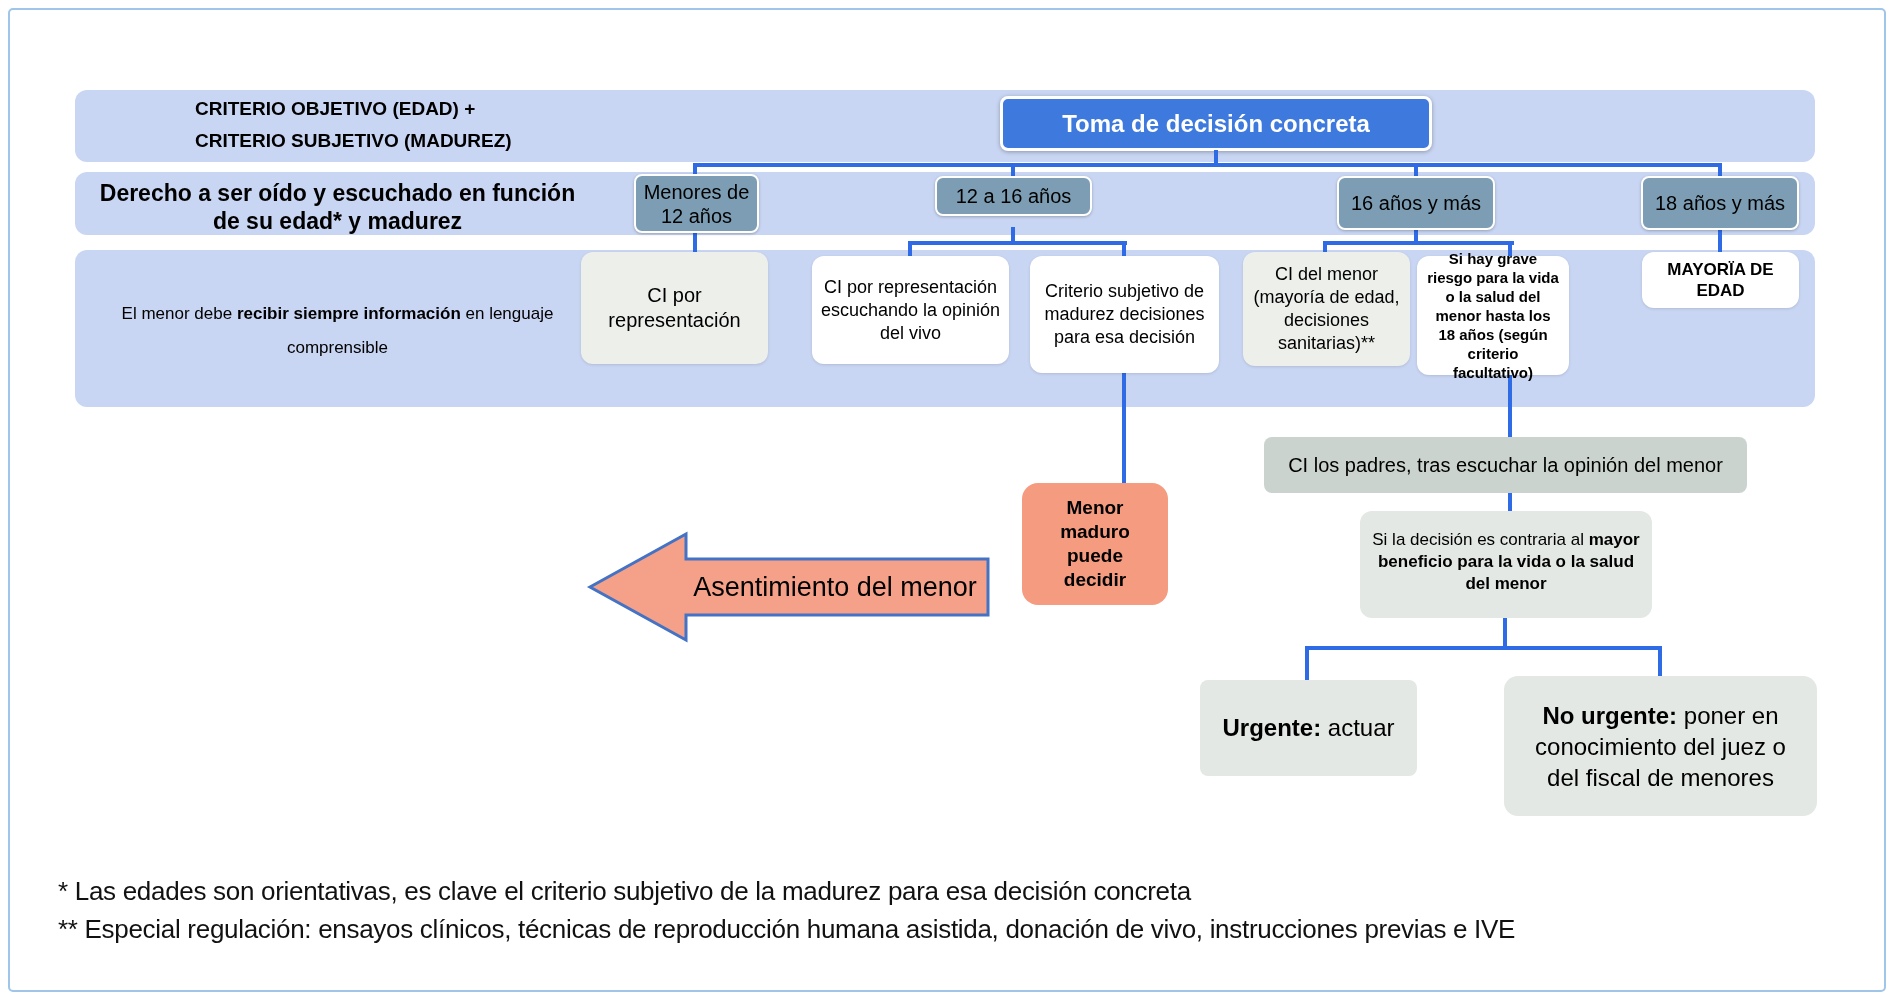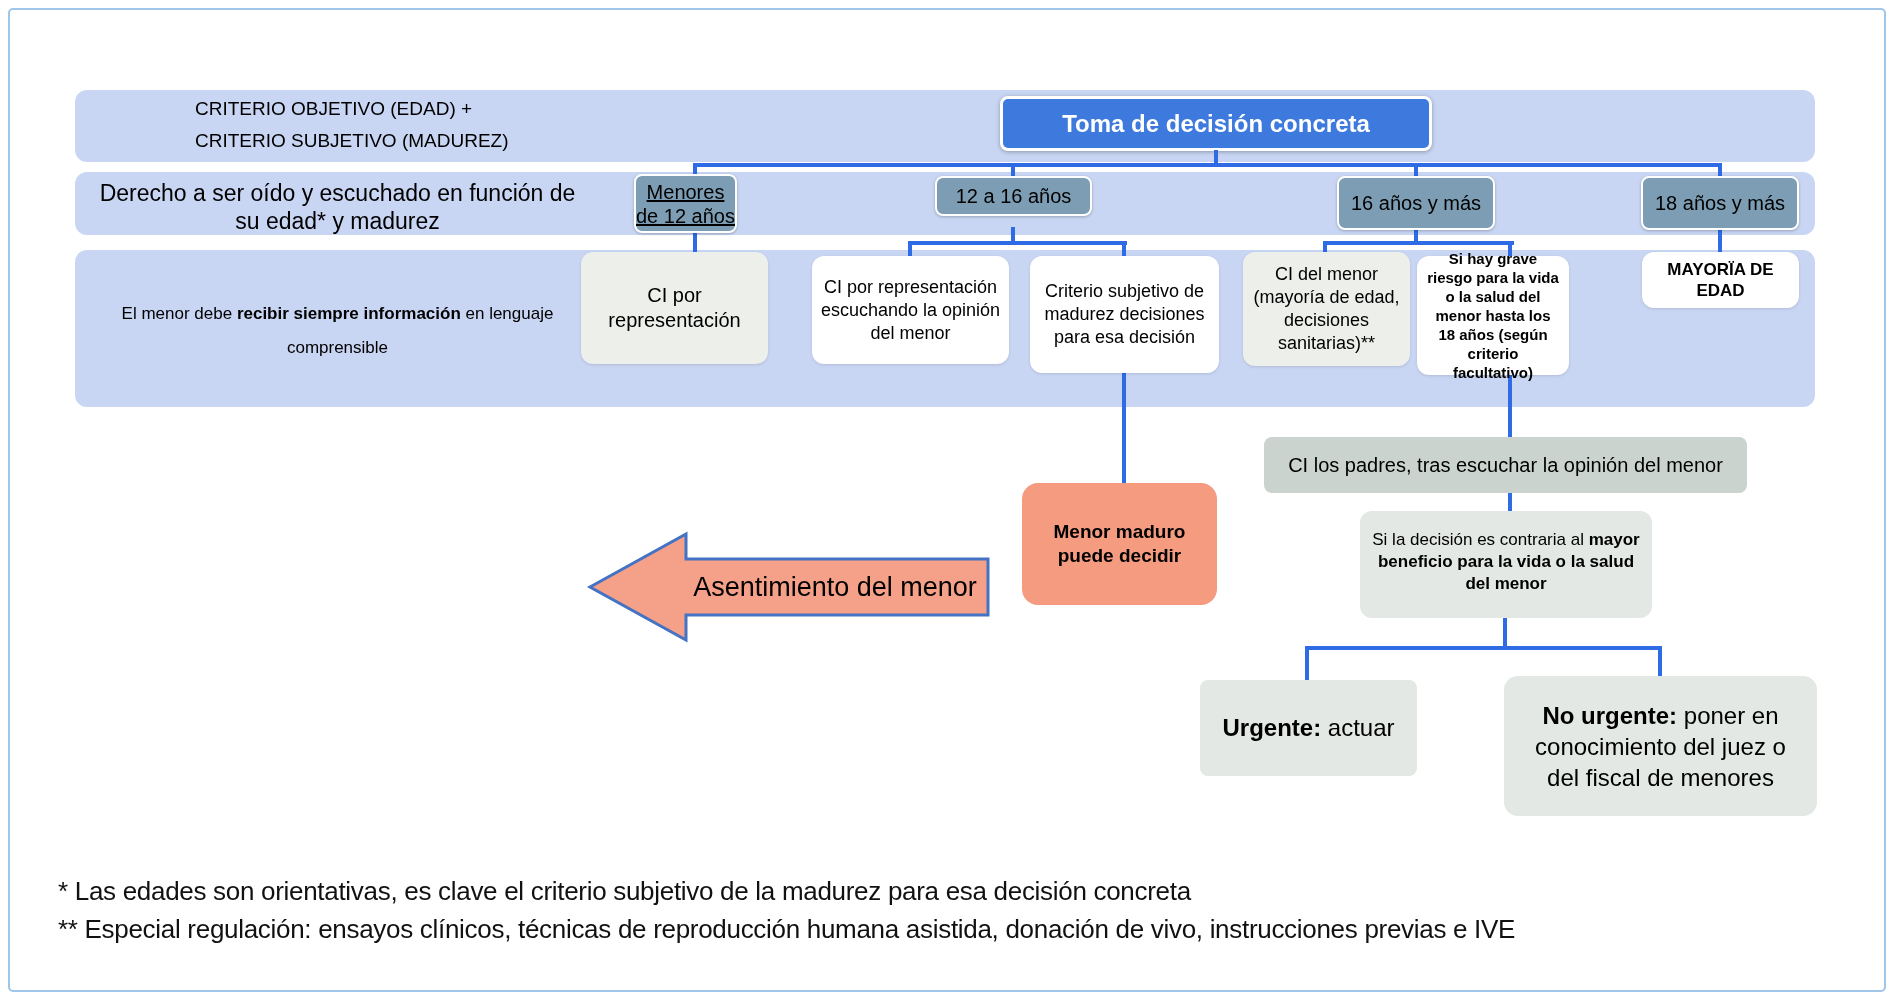--- a/index.html
+++ b/index.html
@@ -24,21 +24,21 @@
   .line{position:absolute;background:var(--connector);}
   .agebox{position:absolute;background:var(--agebox);border:2px solid #fff;border-radius:8px;
     box-sizing:border-box;display:flex;align-items:center;justify-content:center;text-align:center;
     font-size:20px;line-height:24px;box-shadow:0 1px 3px rgba(0,0,0,.25);}
   .node{position:absolute;display:flex;align-items:center;justify-content:center;text-align:center;
     box-sizing:border-box;border-radius:12px;}
   .white{background:#fff;box-shadow:0 1px 3px rgba(0,0,0,.12);}
   .lightgrey{background:var(--lightgrey);box-shadow:0 1px 3px rgba(0,0,0,.12);}
   .grey{background:var(--grey);}
   .darkgrey{background:var(--darkgrey);}
-  .bannerlabel{position:absolute;text-align:center;font-weight:normal;}
+  .bannerlabel{position:absolute;text-align:center;font-weight:bold;}
   .decisionbox{position:absolute;background:var(--decision);border:3px solid #fff;border-radius:8px;
     box-sizing:border-box;display:flex;align-items:center;justify-content:center;
     color:#fff;font-weight:bold;font-size:24px;box-shadow:0 1px 4px rgba(0,0,0,.3);}
   .orangebox{position:absolute;background:var(--orange);border-radius:16px;box-sizing:border-box;
     display:flex;align-items:center;justify-content:center;text-align:center;
     font-weight:bold;font-size:19px;line-height:24px;}
   .footnote{position:absolute;font-size:26px;color:#111;letter-spacing:-0.3px;white-space:nowrap;}
   .b{font-weight:bold;}
 </style>
 </head>
@@ -81,42 +81,42 @@
   <div class="line" style="left:1122px;top:370px;width:4px;height:115px;"></div>
   <div class="line" style="left:1508px;top:372px;width:4px;height:67px;"></div>
   <div class="line" style="left:1508px;top:491px;width:4px;height:22px;"></div>
   <div class="line" style="left:1503px;top:616px;width:4px;height:32px;"></div>
   <div class="line" style="left:1305px;top:646px;width:357px;height:4px;"></div>
   <div class="line" style="left:1305px;top:646px;width:4px;height:36px;"></div>
   <div class="line" style="left:1658px;top:646px;width:4px;height:34px;"></div>
 
   <div class="bannerlabel" style="left:85px;top:179px;width:505px;font-size:23px;line-height:28px;">Derecho a ser oído y escuchado en función de su edad* y madurez</div>
 
-  <div class="agebox" style="left:634px;top:174px;width:103px;height:59px;text-decoration:underline;">Menores de 12 años</div>
+  <div class="agebox" style="left:634px;top:174px;width:125px;height:59px;">Menores de 12 años</div>
   <div class="agebox" style="left:935px;top:176px;width:157px;height:40px;">12 a 16 años</div>
   <div class="agebox" style="left:1337px;top:176px;width:158px;height:54px;">16 años y más</div>
   <div class="agebox" style="left:1641px;top:176px;width:158px;height:54px;">18 años y más</div>
 
   <div class="bannerlabel" style="left:85px;top:297px;width:505px;font-size:17px;line-height:34px;font-weight:normal;">
     <span>El menor debe </span><span class="b">recibir siempre información</span><span> en lenguaje comprensible</span>
   </div>
 
   <div class="node lightgrey" style="left:581px;top:252px;width:187px;height:112px;font-size:20px;line-height:25px;padding:0 10px;">CI por representación</div>
-  <div class="node white" style="left:812px;top:256px;width:197px;height:108px;font-size:18px;line-height:23px;padding:0 8px;">CI por representación escuchando la opinión del menor</div>
+  <div class="node white" style="left:812px;top:256px;width:197px;height:108px;font-size:18px;line-height:23px;padding:0 8px;">CI por representación escuchando la opinión del vivo</div>
   <div class="node white" style="left:1030px;top:256px;width:189px;height:117px;font-size:18px;line-height:23px;padding:0 14px;">Criterio subjetivo de madurez decisiones para esa decisión</div>
   <div class="node lightgrey" style="left:1243px;top:252px;width:167px;height:114px;font-size:18px;line-height:23px;padding:0 8px;">CI del menor (mayoría de edad, decisiones sanitarias)**</div>
   <div class="node white b" style="left:1417px;top:256px;width:152px;height:119px;font-size:15px;line-height:19px;padding:0 10px;">Si hay grave riesgo para la vida o la salud del menor hasta los 18 años (según criterio facultativo)</div>
   <div class="node white b" style="left:1642px;top:252px;width:157px;height:56px;font-size:17px;line-height:21px;padding:0 18px;">MAYORÏA DE EDAD</div>
 
   <svg style="position:absolute;left:586px;top:526px;" width="408" height="122" viewBox="0 0 408 122">
     <polygon points="4,61 100,8 100,33 402,33 402,89 100,89 100,114" fill="#f5a088" stroke="#4472c4" stroke-width="3" stroke-linejoin="miter"></polygon>
   </svg>
   <div style="position:absolute;left:680px;top:572px;width:310px;text-align:center;font-size:27px;">Asentimiento del menor</div>
 
-  <div class="orangebox" style="left:1022px;top:483px;width:195px;height:122px;padding:0 14px;">Menor maduro puede decidir</div>
+  <div class="orangebox" style="left:1022px;top:483px;width:146px;height:122px;padding:0 14px;">Menor maduro puede decidir</div>
 
   <div class="node darkgrey" style="left:1264px;top:437px;width:483px;height:56px;border-radius:8px;font-size:20px;white-space:nowrap;">CI los padres, tras escuchar la opinión del menor</div>
 
   <div class="node grey" style="left:1360px;top:511px;width:292px;height:107px;font-size:17px;line-height:22px;padding:0 8px;display:block;padding-top:18px;">
     <span>Si la decisión es contraria al </span><span class="b">mayor beneficio para la vida o la salud del menor</span>
   </div>
 
   <div class="node grey" style="left:1200px;top:680px;width:217px;height:96px;border-radius:8px;font-size:24px;">
     <span><span class="b">Urgente:</span><span> actuar</span></span>
   </div>

